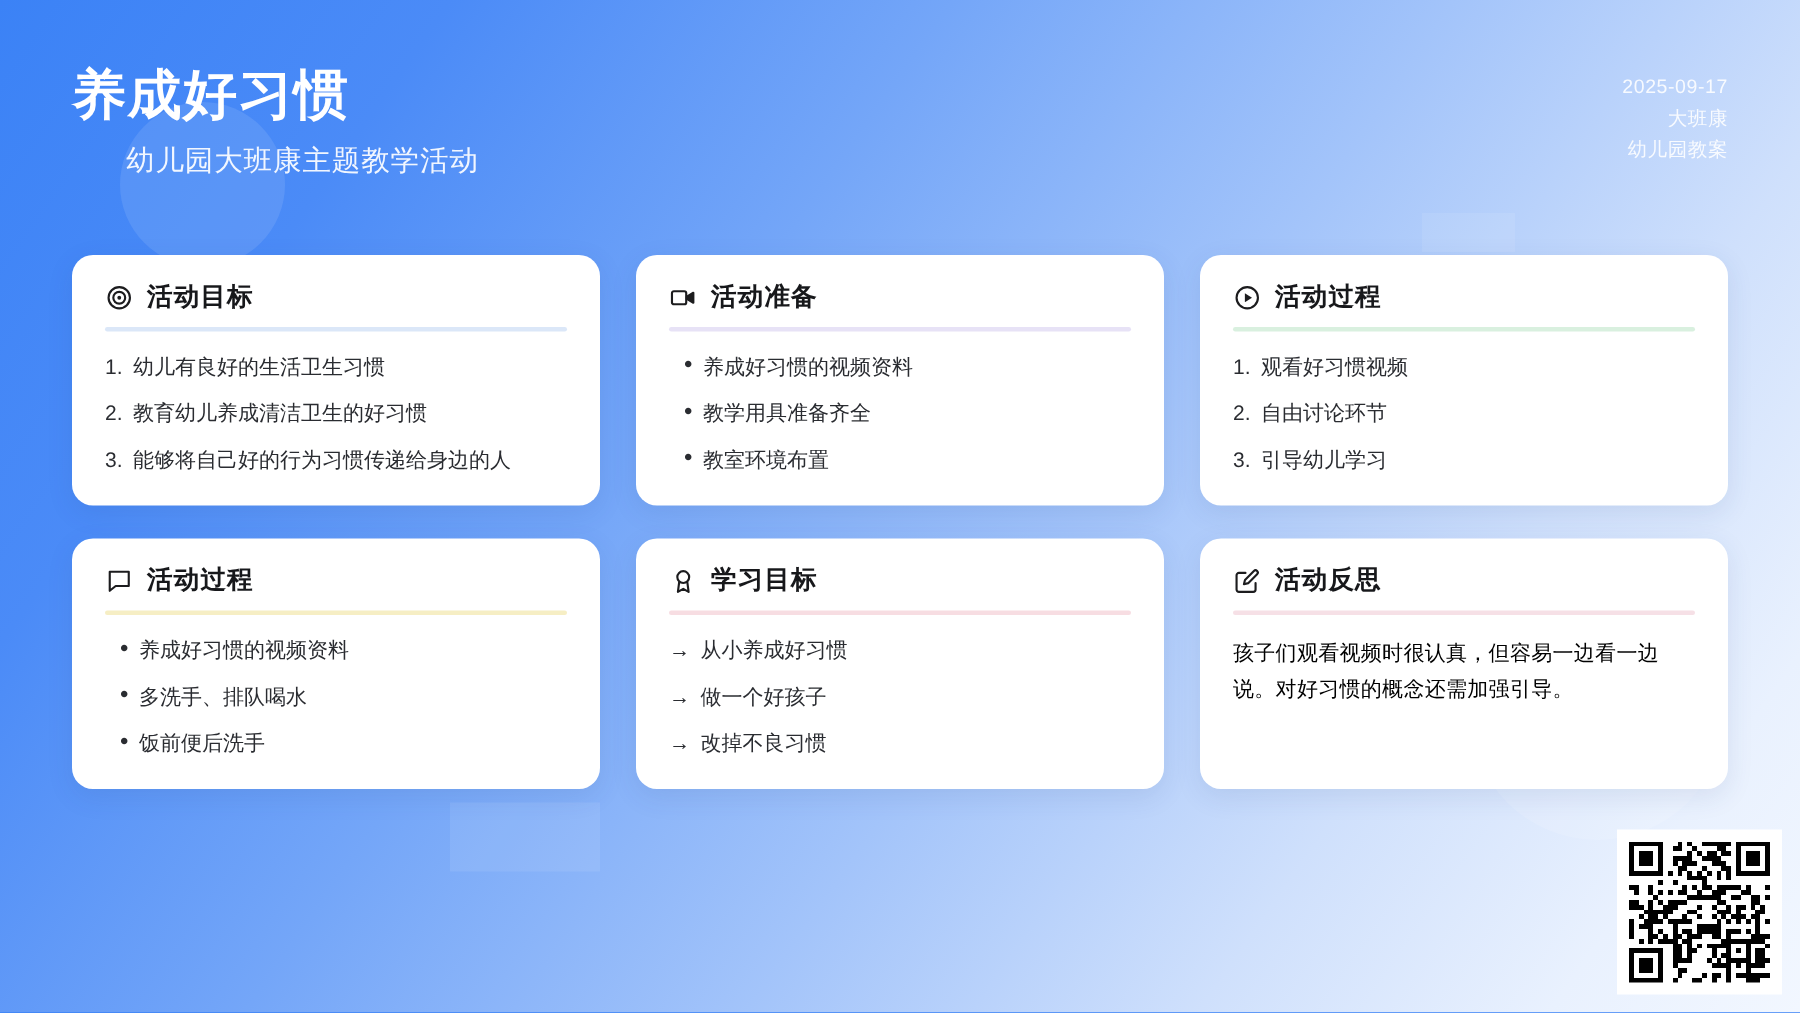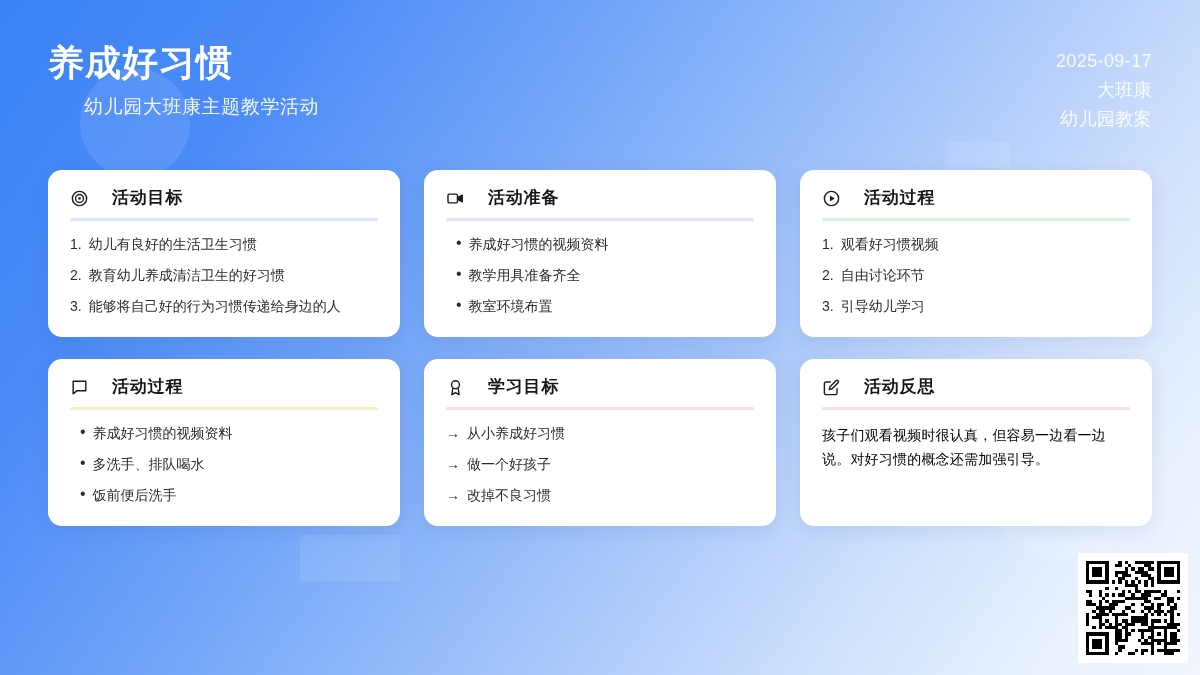--- a/index.html
+++ b/index.html
@@ -46,41 +46,41 @@
   .title {
     font-size:36px; font-weight:700; color:#ffffff;
     letter-spacing:1px; line-height:1.25;
   }
   .subtitle {
     font-size:19px; color:rgba(255,255,255,0.92);
     letter-spacing:0.6px; margin-top:9px;margin-left:36px;
   }
   .meta { text-align:right; padding-top:7px; }
   .meta div {
-    font-size:18px; color:rgba(255,255,255,0.88);
+    font-size:13px; color:rgba(255,255,255,0.88);
     line-height:1.62; letter-spacing:0.4px;
   }
 
   
   .grid {
     position:absolute; left:48px; top:170px; width:1104px;
     display:grid;
     grid-template-columns:repeat(3,352px);
     grid-template-rows:167px 167px;
     column-gap:24px; row-gap:22px;
   }
   .card {
     background:#ffffff;
     border-radius:14px;
     padding:18px 22px 16px 22px;
     box-shadow:0 5px 18px rgba(40,70,130,0.10);
     overflow:hidden;
   }
   .card-head {
-    display:flex; align-items:center; gap:23px;
+    display:flex; align-items:center; gap:9px;
     margin-bottom:10px;
   }
   .card-icon {
     width:19px; height:19px; flex:0 0 19px;
     display:flex; align-items:center; justify-content:center;
     color:#1c1c1e;
   }
   .card-icon svg { width:19px; height:19px; display:block; }
   .card-title {
     font-size:17px; font-weight:600; color:#17181b;

